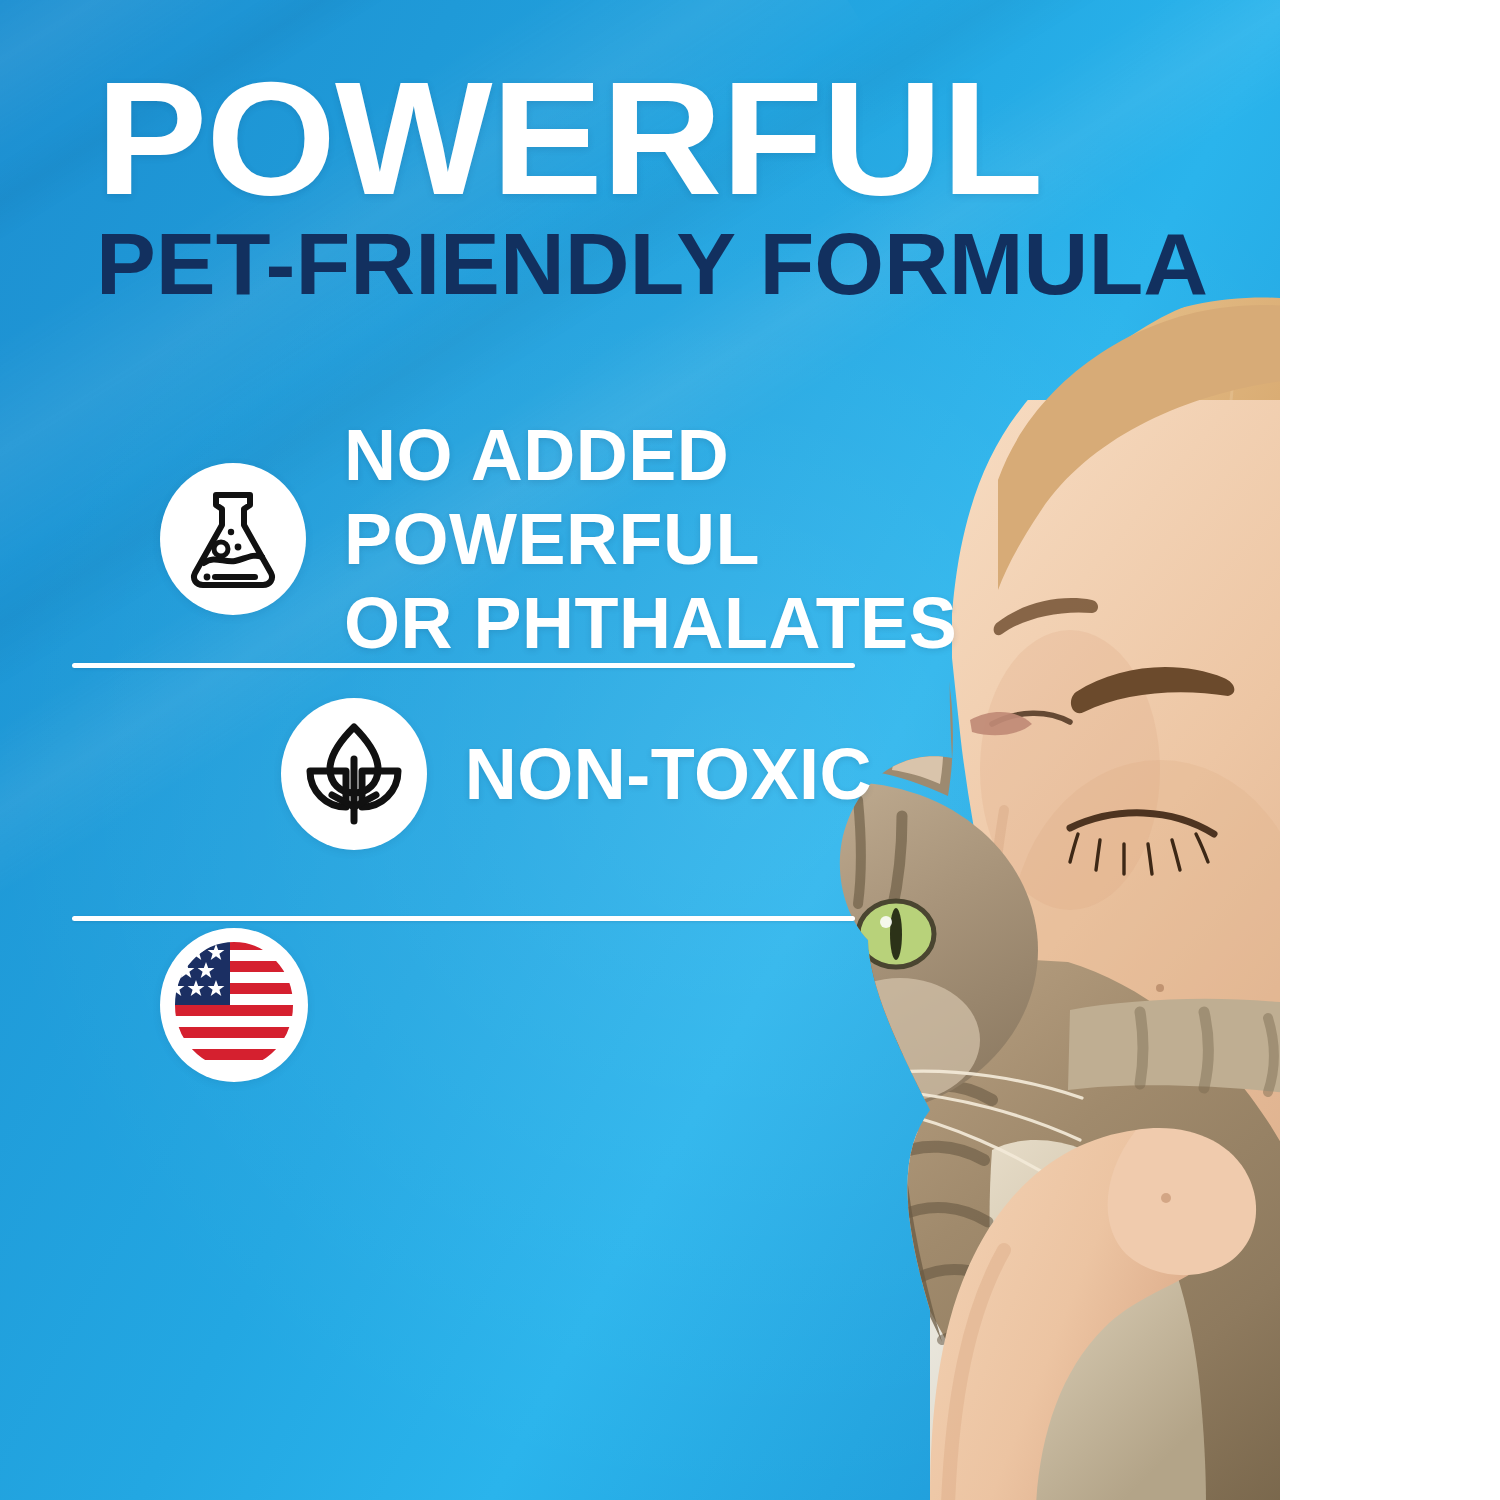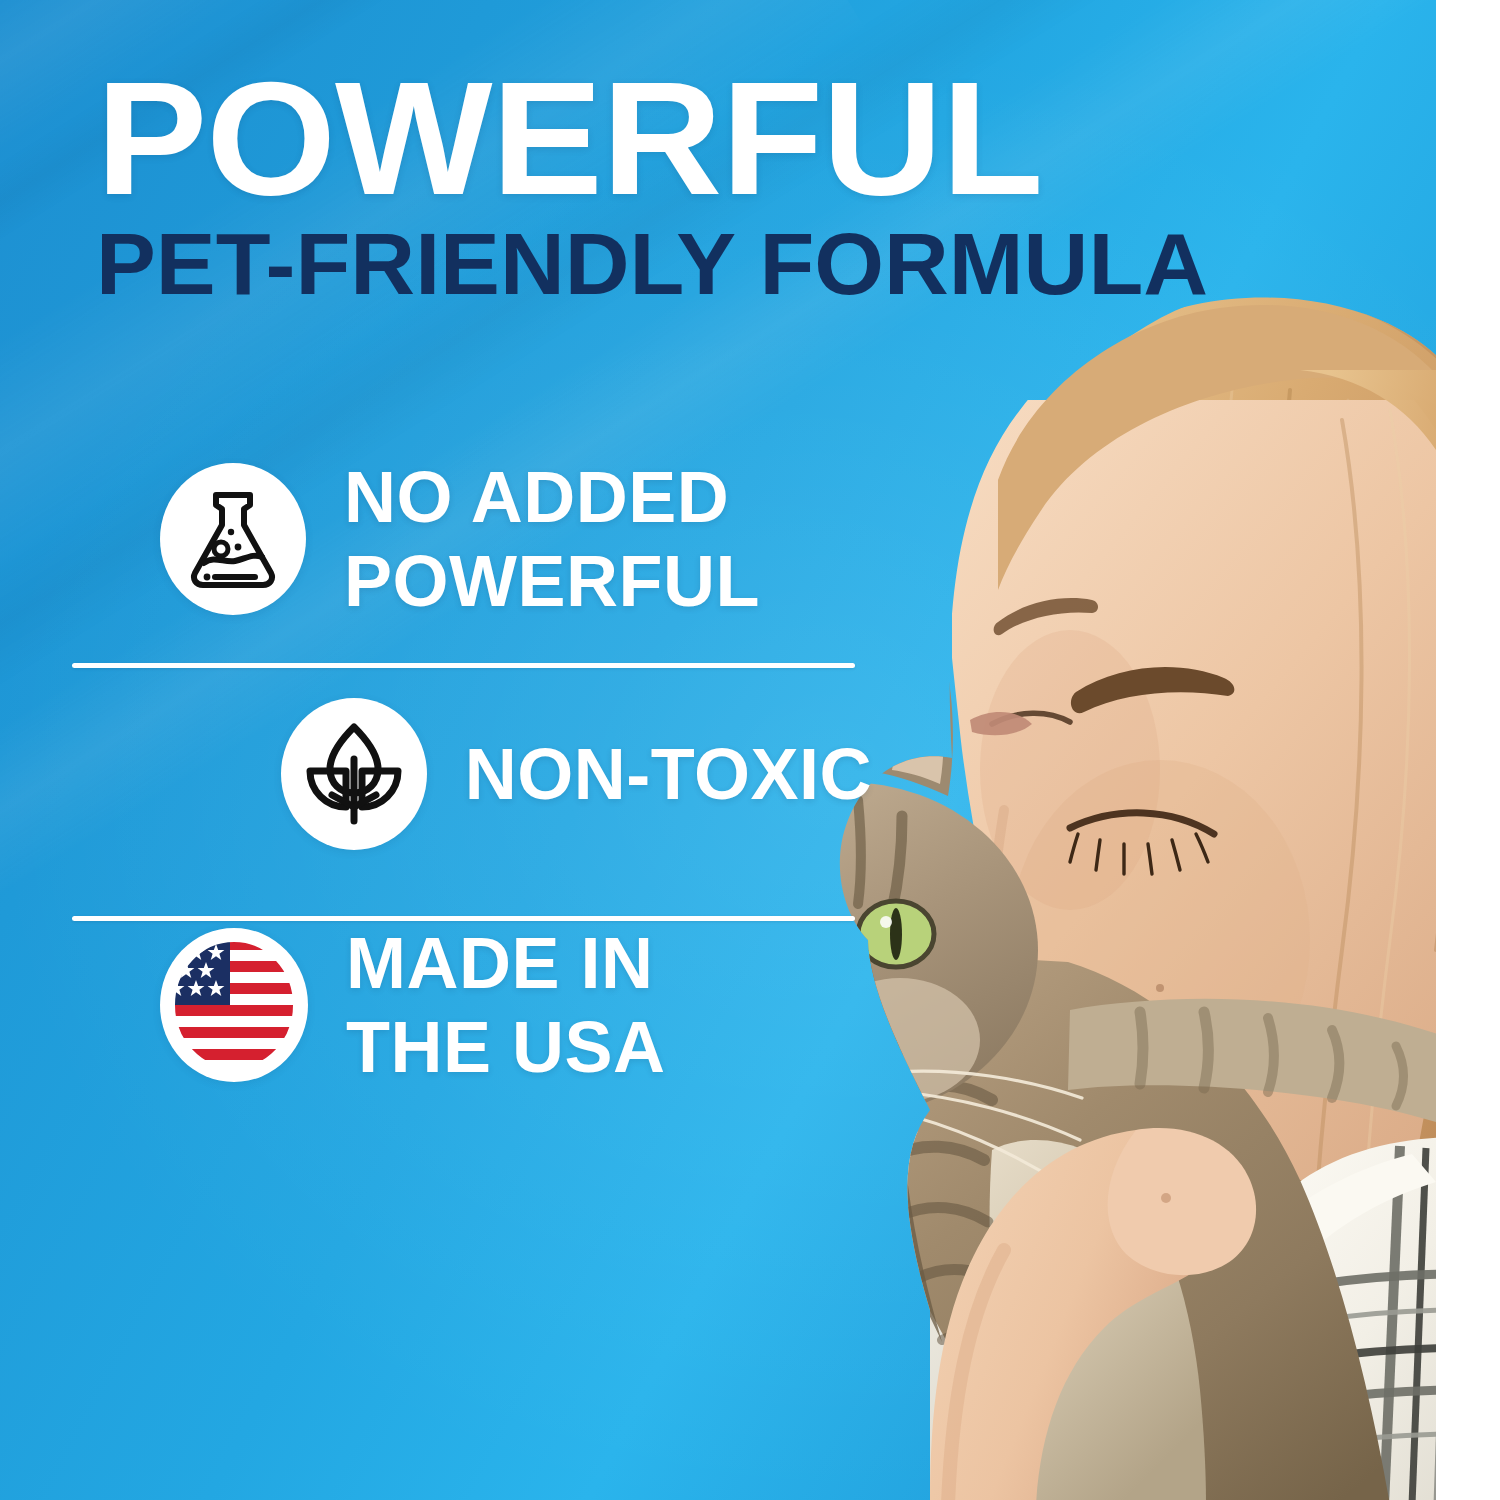--- a/index.html
+++ b/index.html
@@ -5,21 +5,21 @@
   * { margin:0; padding:0; box-sizing:border-box; }
 
   html, body {
     width:1500px; height:1500px;
     overflow:hidden;
     font-family:"Liberation Sans", sans-serif;
   }
 
   #stage {
     position:relative;
-    width:1436px; height:1500px;
+    width:1280px; height:1500px;
     overflow:hidden;
     background:#ef4444;
   }
 
   
   .bg-base {
     position:absolute; inset:0;
     background:
       linear-gradient(118deg,
         #1d8fd1 0%,
@@ -461,20 +461,21 @@
           </g>
           <circle cx="40" cy="64" r="7" fill="none" stroke="#111111" stroke-width="5"></circle>
           <circle cx="50" cy="47" r="3.2" fill="#111111"></circle>
           <circle cx="57" cy="62" r="3.4" fill="#111111"></circle>
           <circle cx="26" cy="92" r="3.4" fill="#111111"></circle>
         </svg>
       </div>
       <div class="feature-text">
         <span class="ln">NO ADDED</span>
         <span class="ln">POWERFUL</span>
+        <span class="ln">OR PHTHALATES</span>
       </div>
     </div>
 
     <div class="feature-row r2">
       <div class="icon-badge">
         <svg width="104" height="106" viewBox="0 0 104 106" aria-hidden="true">
           <g fill="none" stroke="#111111" stroke-width="7" stroke-linecap="round" stroke-linejoin="round">
 
             <path d="M 52,6 C 68,22 76,36 76,48 C 76,62 66,72 52,72
                      C 38,72 28,62 28,48 C 28,36 36,22 52,6 Z"></path>
@@ -523,21 +524,17 @@
               <polygon points="26,34 28.2,40 34.4,40 29.4,43.8 31.3,50 26,46.2 20.7,50 22.6,43.8 17.6,40 23.8,40"></polygon>
               <polygon points="46,34 48.2,40 54.4,40 49.4,43.8 51.3,50 46,46.2 40.7,50 42.6,43.8 37.6,40 43.8,40"></polygon>
               <polygon points="16,52 18.2,58 24.4,58 19.4,61.8 21.3,68 16,64.2 10.7,68 12.6,61.8 7.6,58 13.8,58"></polygon>
               <polygon points="36,52 38.2,58 44.4,58 39.4,61.8 41.3,68 36,64.2 30.7,68 32.6,61.8 27.6,58 33.8,58"></polygon>
               <polygon points="56,52 58.2,58 64.4,58 59.4,61.8 61.3,68 56,64.2 50.7,68 52.6,61.8 47.6,58 53.8,58"></polygon>
             </g>
           </g>
           <ellipse cx="74" cy="77" rx="62" ry="66" fill="none" stroke="#ffffff" stroke-width="6"></ellipse>
         </svg>
       </div>
-      <div class="feature-text">
-        <span class="ln">MADE IN</span>
-        <span class="ln">THE USA</span>
-      </div>
     </div>
 
   </div>
 
 </div>
 
 </body></html>

